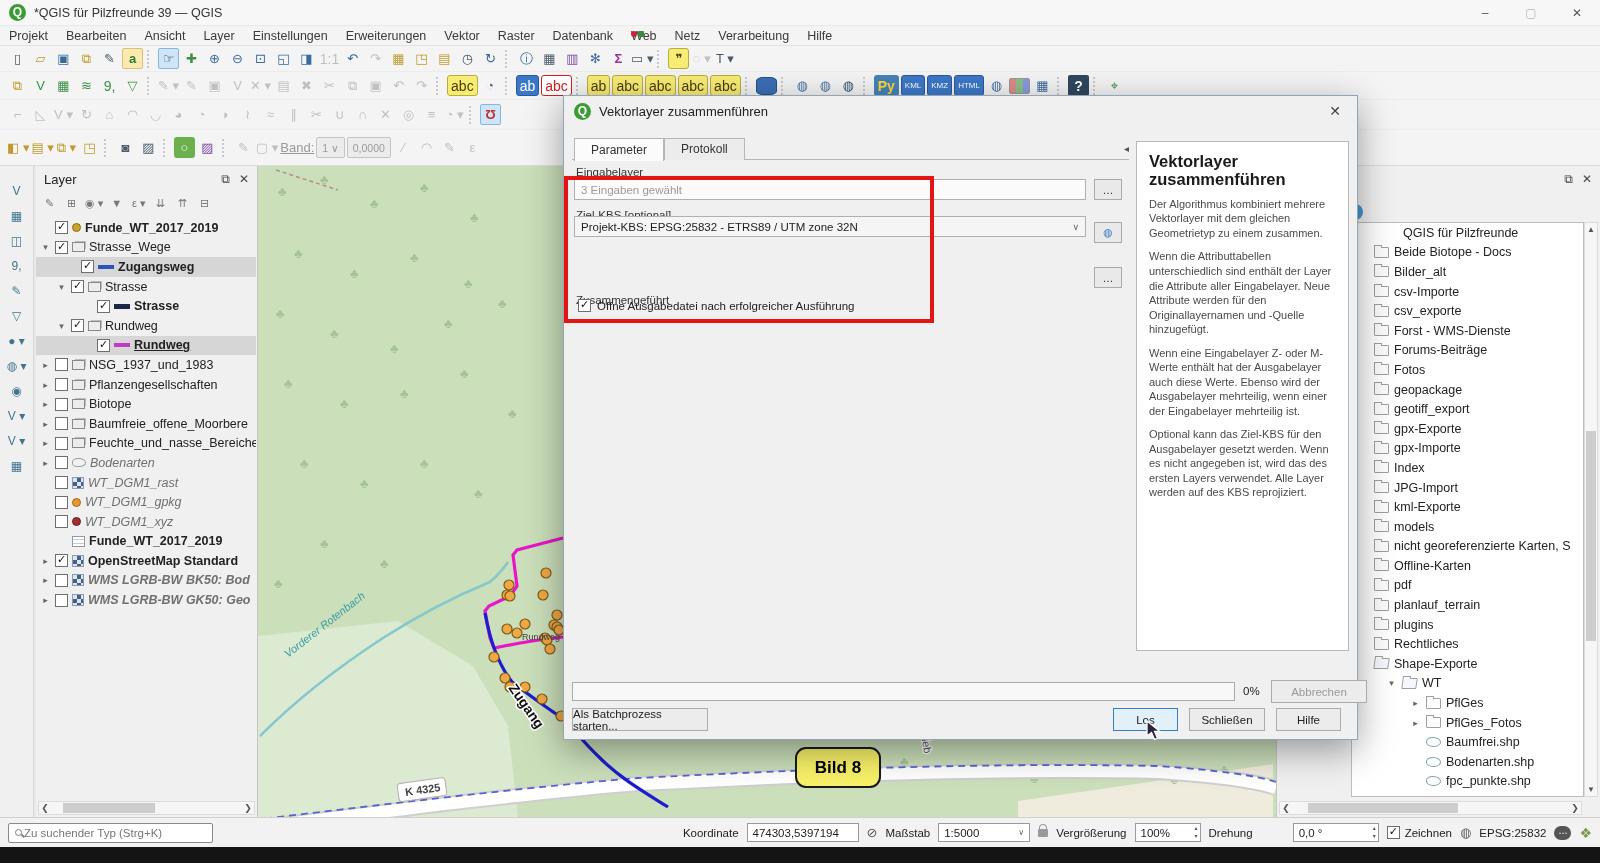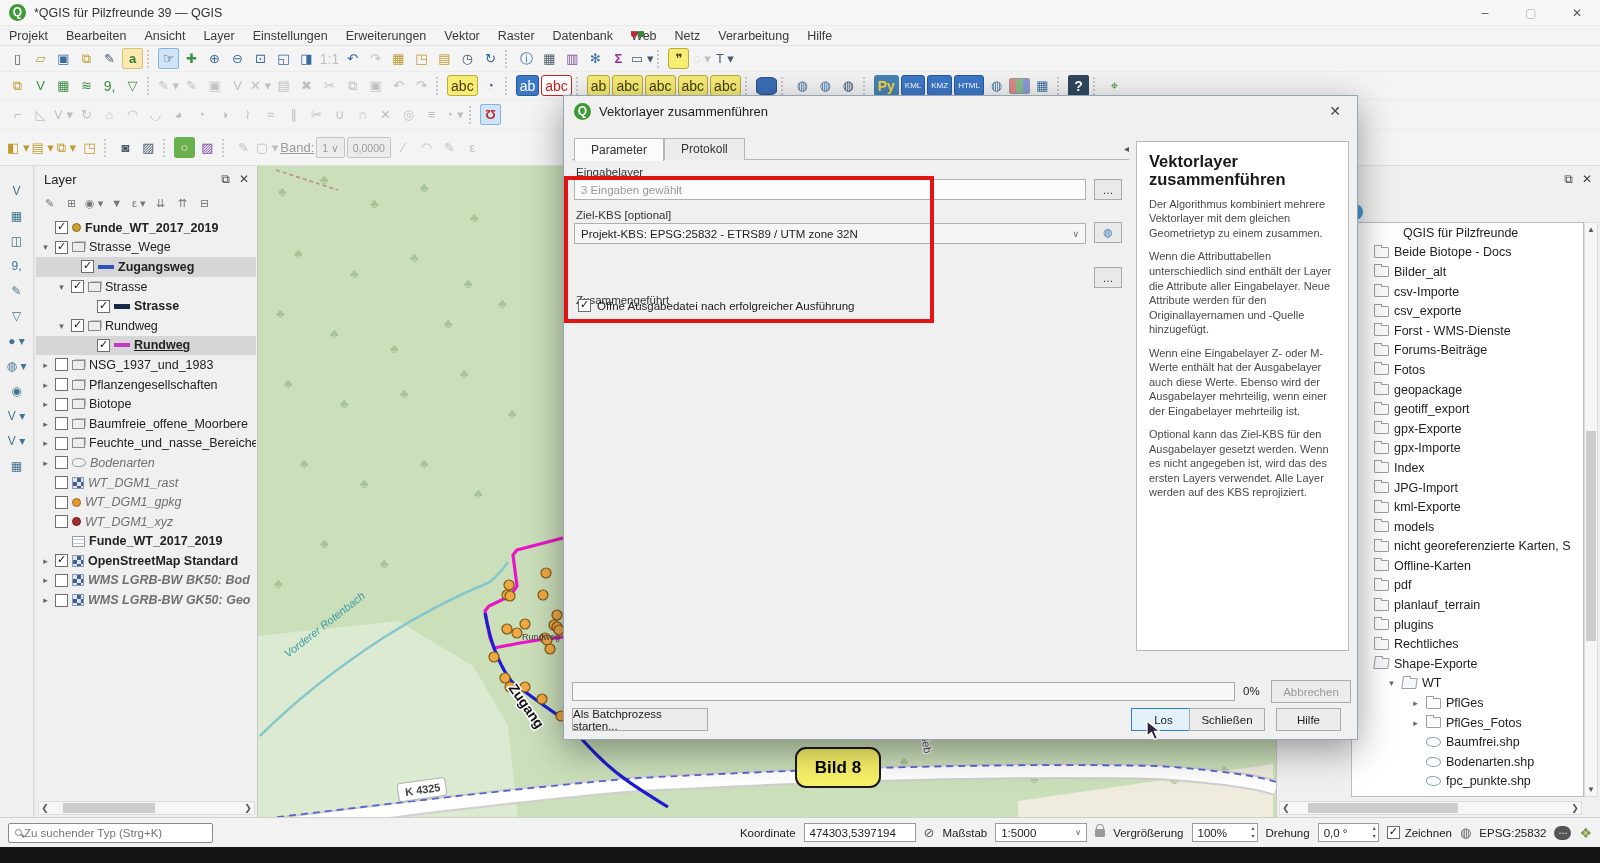--- a/index.html
+++ b/index.html
@@ -141,23 +141,23 @@
   .dcheck{position:absolute;left:6px;display:flex;gap:6px;align-items:center;font-size:11.5px;color:#222;}
   .helppane{position:absolute;left:572px;top:45px;width:213px;height:510px;background:#fff;
             border:1px solid #b9b9b9;padding:10px 12px;overflow:hidden;}
   .helppane h2{margin:0 0 8px;font-size:16.5px;line-height:1.12;color:#1a1a1a;}
   .helppane p{margin:0 0 9px;font-size:11px;line-height:1.32;color:#4a4a4a;}
   .collapse{position:absolute;left:560px;top:47px;font-size:10px;color:#555;}
   .progress{position:absolute;left:8px;top:586px;width:663px;height:19px;background:#f8f8f8;border:1px solid #ababab;}
   .pct{position:absolute;left:679px;top:589px;font-size:11.5px;color:#222;}
   .dbtn{position:absolute;top:612px;height:23px;background:#ececec;border:1px solid #ababab;
         font-size:11.5px;display:flex;align-items:center;justify-content:center;color:#222;}
-  .dbtn.cancel{top:584px;left:707px;width:80px;color:#9a9a9a;}
+  .dbtn.cancel{top:584px;left:707px;width:96px;color:#9a9a9a;}
   .dbtn.batch{left:8px;width:136px;}
-  .dbtn.los{left:567px;width:65px;background:#e2f0fa;border:1px solid #2f80c7;}
+  .dbtn.los{left:549px;width:65px;background:#e2f0fa;border:1px solid #2f80c7;}
   .dbtn.close2{left:625px;width:76px;}
   .dbtn.hilfe{left:712px;width:65px;}
   
   .redbox{position:absolute;left:564px;top:176px;width:370px;height:147px;border:4px solid #e31414;z-index:60;}
   .cursor{position:absolute;left:1146px;top:720px;z-index:100;}
   
   .statusbar{position:absolute;left:0;top:817px;width:1600px;height:30px;background:#f2f2f2;
              border-top:1px solid #cfcfcf;display:flex;align-items:center;gap:8px;padding:0 8px;
              font-size:11.5px;color:#222;}
   .sbsearch{width:205px;height:20px;background:#fff;border:1px solid #8a8a8a;border-radius:2px;
@@ -844,21 +844,21 @@
       <span class="dtab">Protokoll</span>
     </div>
     <div class="dcontent">
       <span class="flabel" style="top:6px;">Eingabelayer</span>
       <div class="finput ghost" style="top:19px;">
         <span>3 Eingaben gewählt</span>
       </div>
       <div class="fbtn" style="top:19px;">…</div>
 
       <span class="flabel" style="top:49px;">Ziel-KBS [optional]</span>
-      <div class="finput combo" style="top:63px;gap:10px;">
+      <div class="finput combo" style="top:56px;gap:10px;">
         <span>Projekt-KBS: EPSG:25832 - ETRS89 / UTM zone 32N</span>
           <span class="chev">∨</span>
       </div>
       <div class="fbtn" style="top:62px;color:#3a7abd;">◍</div>
 
       <span class="flabel" style="top:86px;margin-top:48px;">Zusammengeführt</span>
       <div class="fbtn" style="top:107px;">…</div>
 
       <div class="dcheck" style="top:139px;">
         <span class="cb on"></span>
@@ -903,21 +903,21 @@
     <div class="sbfield" style="width:92px;">
       <span>1:5000</span>
         <span class="chev">∨</span>
     </div>
     <span class="lock"></span>
     <span>Vergrößerung</span>
     <div class="sbfield spin" style="width:66px;">
       <span>100%</span>
     </div>
     <span>Drehung</span>
-    <div class="sbfield spin" style="width:61px;">
+    <div class="sbfield spin" style="width:86px;margin-left:32px;">
       <span>0,0 °</span>
     </div>
     <span class="sbcb">
       <span class="cb on"></span>
       <span>Zeichnen</span>
     </span>
     <span class="sbico">◍</span>
     <span>EPSG:25832</span>
     <span class="bubble">⋯</span>
     <span class="plug">❖</span>

